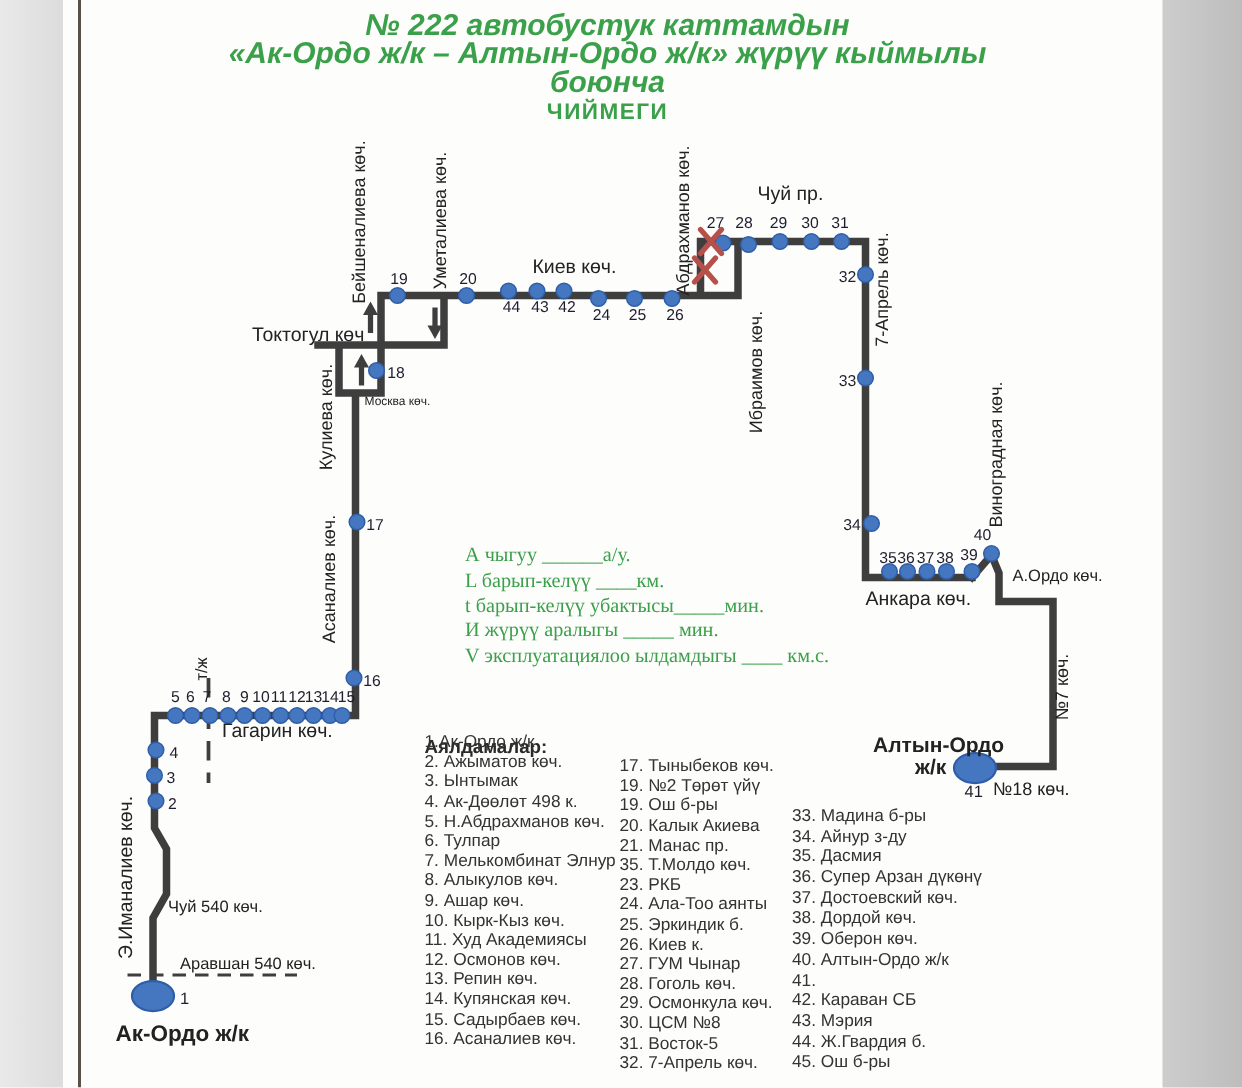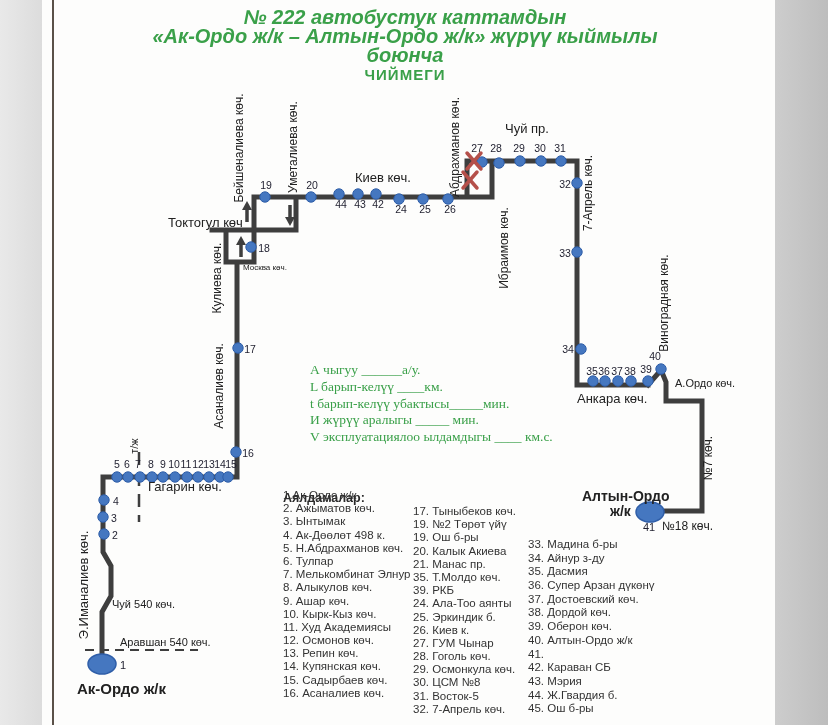--- a/index.html
+++ b/index.html
@@ -204,21 +204,21 @@
       <div>16. Асаналиев көч.</div>
     </div>
   <div class="col col2">
 
   <div>17. Тыныбеков көч.</div>
       <div>19. №2 Төрөт үйү</div>
       <div>19. Ош б-ры</div>
       <div>20. Калык Акиева</div>
       <div>21. Манас пр.</div>
       <div>35. Т.Молдо көч.</div>
-      <div>39. РКБ</div>
+      <div>23. РКБ</div>
       <div>24. Ала-Тоо аянты</div>
       <div>25. Эркиндик б.</div>
       <div>26. Киев к.</div>
       <div>27. ГУМ Чынар</div>
       <div>28. Гоголь көч.</div>
       <div>29. Осмонкула көч.</div>
       <div>30. ЦСМ №8</div>
       <div>31. Восток-5</div>
       <div>32. 7-Апрель көч.</div>
     </div>

